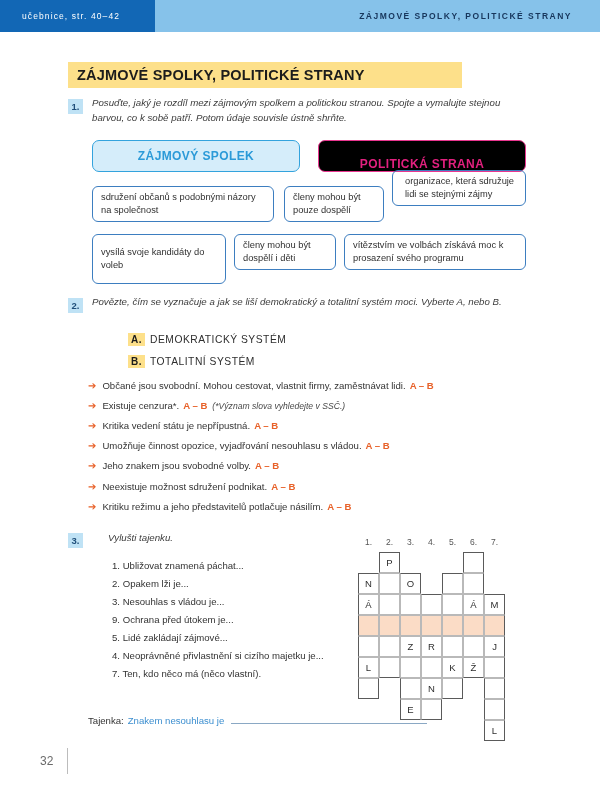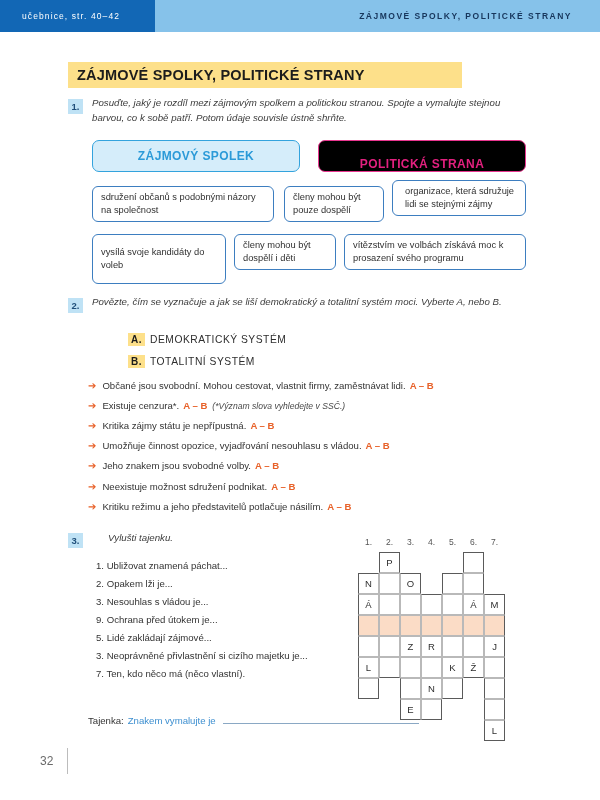--- a/index.html
+++ b/index.html
@@ -175,20 +175,21 @@
     color: #4a4a4a;
     margin-left: 5px;
   }
 
   
   .clue {
     position: absolute;
     font-size: 9.6px;
     color: #333333;
     white-space: nowrap;
+    margin-left: 16px;
   }
 
   
   #crossword {
     position: absolute;
     left: 358px;
     top: 552px;
   }
   .cw-head {
     position: absolute;
@@ -283,21 +284,21 @@
 <div class="cat-box cat-pink" style="left:318px; top:140px; width:208px; height:32px;">
   <span>POLITICKÁ STRANA</span>
 </div>
 
 <div class="stmt-box" style="left:92px; top:186px; width:182px; height:36px;">
   <span>sdružení občanů s podobnými názory na společnost</span>
 </div>
 <div class="stmt-box" style="left:284px; top:186px; width:100px; height:36px;">
   <span>členy mohou být pouze dospělí</span>
 </div>
-<div class="stmt-box" style="left:392px; top:180px; width:134px; height:36px;padding-left:12px;">
+<div class="stmt-box" style="left:392px; top:170px; width:134px; height:36px;padding-left:12px;">
   <span>organizace, která sdružuje lidi se stejnými zájmy</span>
 </div>
 
 <div class="stmt-box" style="left:92px; top:234px; width:134px; height:50px;">
   <span>vysílá svoje kandidáty do voleb</span>
 </div>
 <div class="stmt-box" style="left:234px; top:234px; width:102px; height:36px;">
   <span>členy mohou být dospělí i děti</span>
 </div>
 <div class="stmt-box" style="left:344px; top:234px; width:182px; height:36px;">
@@ -322,21 +323,21 @@
   <span class="ab-mark">A – B</span>
 </div>
 <div class="arrow-item" style="left:88px; top:400px;">
   <span class="arrow-icon">➔</span>
   <span>Existuje cenzura*.</span>
   <span class="ab-mark">A – B</span>
   <span class="note-italic">(*Význam slova vyhledejte v SSČ.)</span>
 </div>
 <div class="arrow-item" style="left:88px; top:420px;">
   <span class="arrow-icon">➔</span>
-  <span>Kritika zájmy státu je nepřípustná.</span>
+  <span>Kritika vedení státu je nepřípustná.</span>
   <span class="ab-mark">A – B</span>
 </div>
 <div class="arrow-item" style="left:88px; top:440px;">
   <span class="arrow-icon">➔</span>
   <span>Umožňuje činnost opozice, vyjadřování nesouhlasu s vládou.</span>
   <span class="ab-mark">A – B</span>
 </div>
 <div class="arrow-item" style="left:88px; top:460px;">
   <span class="arrow-icon">➔</span>
   <span>Jeho znakem jsou svobodné volby.</span>
@@ -354,21 +355,21 @@
 </div>
 
 <div class="ex-num" style="left:68px; top:533px;">3.</div>
 <div class="ex-text" style="left:108px; top:531px; width:240px;">Vylušti tajenku.</div>
 
 <div class="clue" style="left:96px; top:560px;">1. Ubližovat znamená páchat...</div>
 <div class="clue" style="left:96px; top:578px;">2. Opakem lži je...</div>
 <div class="clue" style="left:96px; top:596px;">3. Nesouhlas s vládou je...</div>
 <div class="clue" style="left:96px; top:614px;">9. Ochrana před útokem je...</div>
 <div class="clue" style="left:96px; top:632px;">5. Lidé zakládají zájmové...</div>
-<div class="clue" style="left:96px; top:650px;">3. Neoprávněné přivlastnění si cizího majetku je...</div>
+<div class="clue" style="left:96px; top:650px;">4. Neoprávněné přivlastnění si cizího majetku je...</div>
 <div class="clue" style="left:96px; top:668px;">7. Ten, kdo něco má (něco vlastní).</div>
 
 <div id="crossword">
     <div class="cw-head" style="left: 0px;">1.</div>
     <div class="cw-head" style="left: 21px;">2.</div>
     <div class="cw-head" style="left: 42px;">3.</div>
     <div class="cw-head" style="left: 63px;">4.</div>
     <div class="cw-head" style="left: 84px;">5.</div>
     <div class="cw-head" style="left: 105px;">6.</div>
     <div class="cw-head" style="left: 126px;">7.</div>
@@ -413,20 +414,20 @@
     <div class="cw-cell bb br" style="left: 84px; top: 126px;"></div>
     <div class="cw-cell bl br" style="left: 126px; top: 126px;"></div>
     <div class="cw-cell bb bl" style="left: 42px; top: 147px;">E</div>
     <div class="cw-cell bb br" style="left: 63px; top: 147px;"></div>
     <div class="cw-cell bl br" style="left: 126px; top: 147px;"></div>
     <div class="cw-cell bb bl br" style="left: 126px; top: 168px;">L</div>
   </div>
 
 <div class="tajenka">
   <span class="tajenka-label">Tajenka:</span>
-  <span class="tajenka-answer">Znakem vymalujte je</span>
+  <span class="tajenka-answer">Znakem nesouhlasu je</span>
   <span class="tajenka-line"></span>
 </div>
 
 <div class="footer">
   <span class="page-num">32</span>
   <span class="footer-rule"></span>
 </div>
 
 </body></html>

